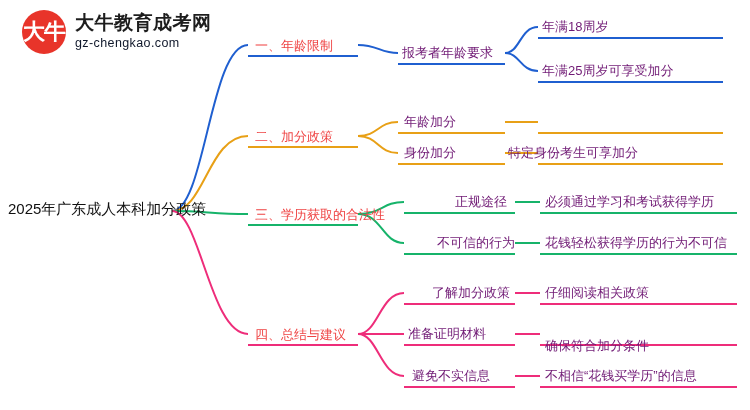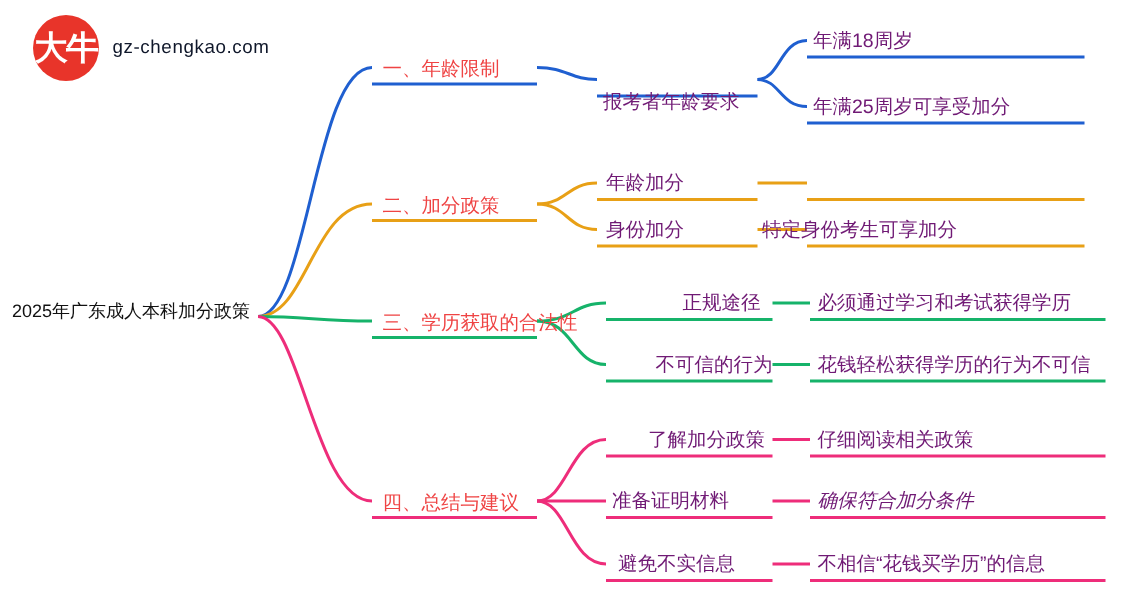--- a/index.html
+++ b/index.html
@@ -79,21 +79,21 @@
     position: absolute;
     box-sizing: border-box;
     display: flex;
     align-items: center;
     white-space: nowrap;
     font-size: 12.5px;
     color: #1a1a1a;
     line-height: 1.2;
   }
   .node.root {
-    font-size: 12px;
+    font-size: 15px;
     color: #111;
   }
   .node.lvl1 {
     font-size: 13px;
     color: #ef4444;
   }
   .node.lvl2, .node.lvl3 {
     font-size: 13px;
     color: #701a75;
   }
@@ -101,20 +101,21 @@
 </head>
 <body>
 
 <div id="root">
 
   <div class="logo-wrap">
     <div class="logo-mark">
       <span class="inner">大牛</span>
     </div>
     <div class="logo-text">
+      <div class="logo-title">大牛教育成考网</div>
       <div class="logo-sub">gz-chengkao.com</div>
     </div>
   </div>
 
   <svg class="mm" viewBox="0 0 750 410">
     <g fill="none" stroke-width="2">
 
       <path d="M172 211 C 205 211, 210 45, 248 45" stroke="#1f5fd0"></path>
 
       <path d="M358 45 C 378 45, 380 53, 398 53" stroke="#1f5fd0"></path>
@@ -162,36 +163,36 @@
       <line x1="540" y1="304" x2="737" y2="304" stroke="#ee2d7a"></line>
       <line x1="540" y1="345" x2="737" y2="345" stroke="#ee2d7a"></line>
       <line x1="540" y1="387" x2="737" y2="387" stroke="#ee2d7a"></line>
       <line x1="248" y1="345" x2="358" y2="345" stroke="#ee2d7a"></line>
     </g>
   </svg>
 
   <div class="node root" style="left:8px; top:200px;">2025年广东成人本科加分政策</div>
 
   <div class="node lvl1" style="left:255px; top:38px;">一、年龄限制</div>
-  <div class="node lvl2" style="left:402px; top:45px;margin-top:15px;">报考者年龄要求</div>
+  <div class="node lvl2" style="left:402px; top:45px;">报考者年龄要求</div>
   <div class="node lvl3" style="left:542px; top:19px;">年满18周岁</div>
   <div class="node lvl3" style="left:542px; top:63px;">年满25周岁可享受加分</div>
 
   <div class="node lvl1" style="left:255px; top:129px;">二、加分政策</div>
   <div class="node lvl2" style="left:404px; top:114px;">年龄加分</div>
   <div class="node lvl2" style="left:404px; top:145px;">身份加分</div>
   <div class="node lvl3" style="left:508px; top:145px;">特定身份考生可享加分</div>
 
   <div class="node lvl1" style="left:255px; top:207px;">三、学历获取的合法性</div>
   <div class="node lvl2" style="left:455px; top:194px;">正规途径</div>
   <div class="node lvl3" style="left:545px; top:194px;">必须通过学习和考试获得学历</div>
   <div class="node lvl2" style="left:437px; top:235px;">不可信的行为</div>
   <div class="node lvl1" style="left:255px; top:327px;">四、总结与建议</div>
 
   <div class="node lvl3" style="left:545px; top:235px;">花钱轻松获得学历的行为不可信</div>
   <div class="node lvl2" style="left:412px; top:285px;margin-left:20px;">了解加分政策</div>
   <div class="node lvl3" style="left:545px; top:285px;">仔细阅读相关政策</div>
   <div class="node lvl2" style="left:408px; top:326px;">准备证明材料</div>
-  <div class="node lvl3" style="left:545px; top:326px;font-style:italic;">确保符合加分条件</div>
+  <div class="node lvl3" style="left:545px; top:338px;">确保符合加分条件</div>
   <div class="node lvl2" style="left:412px; top:368px;">避免不实信息</div>
   <div class="node lvl3" style="left:545px; top:368px;">不相信“花钱买学历”的信息</div>
 
 </div>
 
 </body></html>

